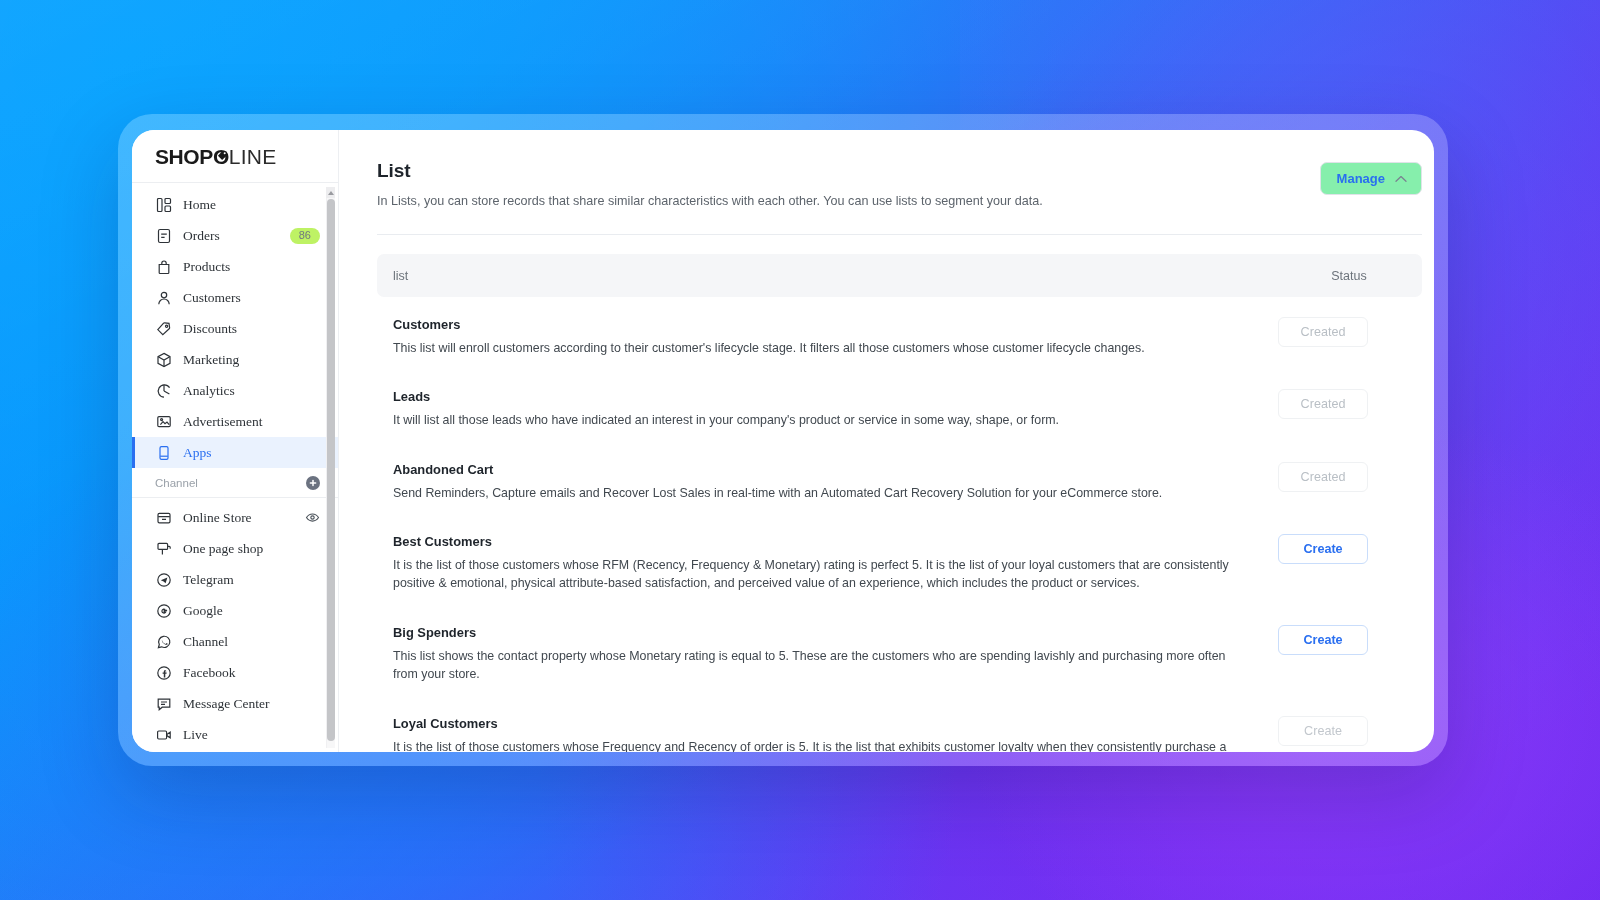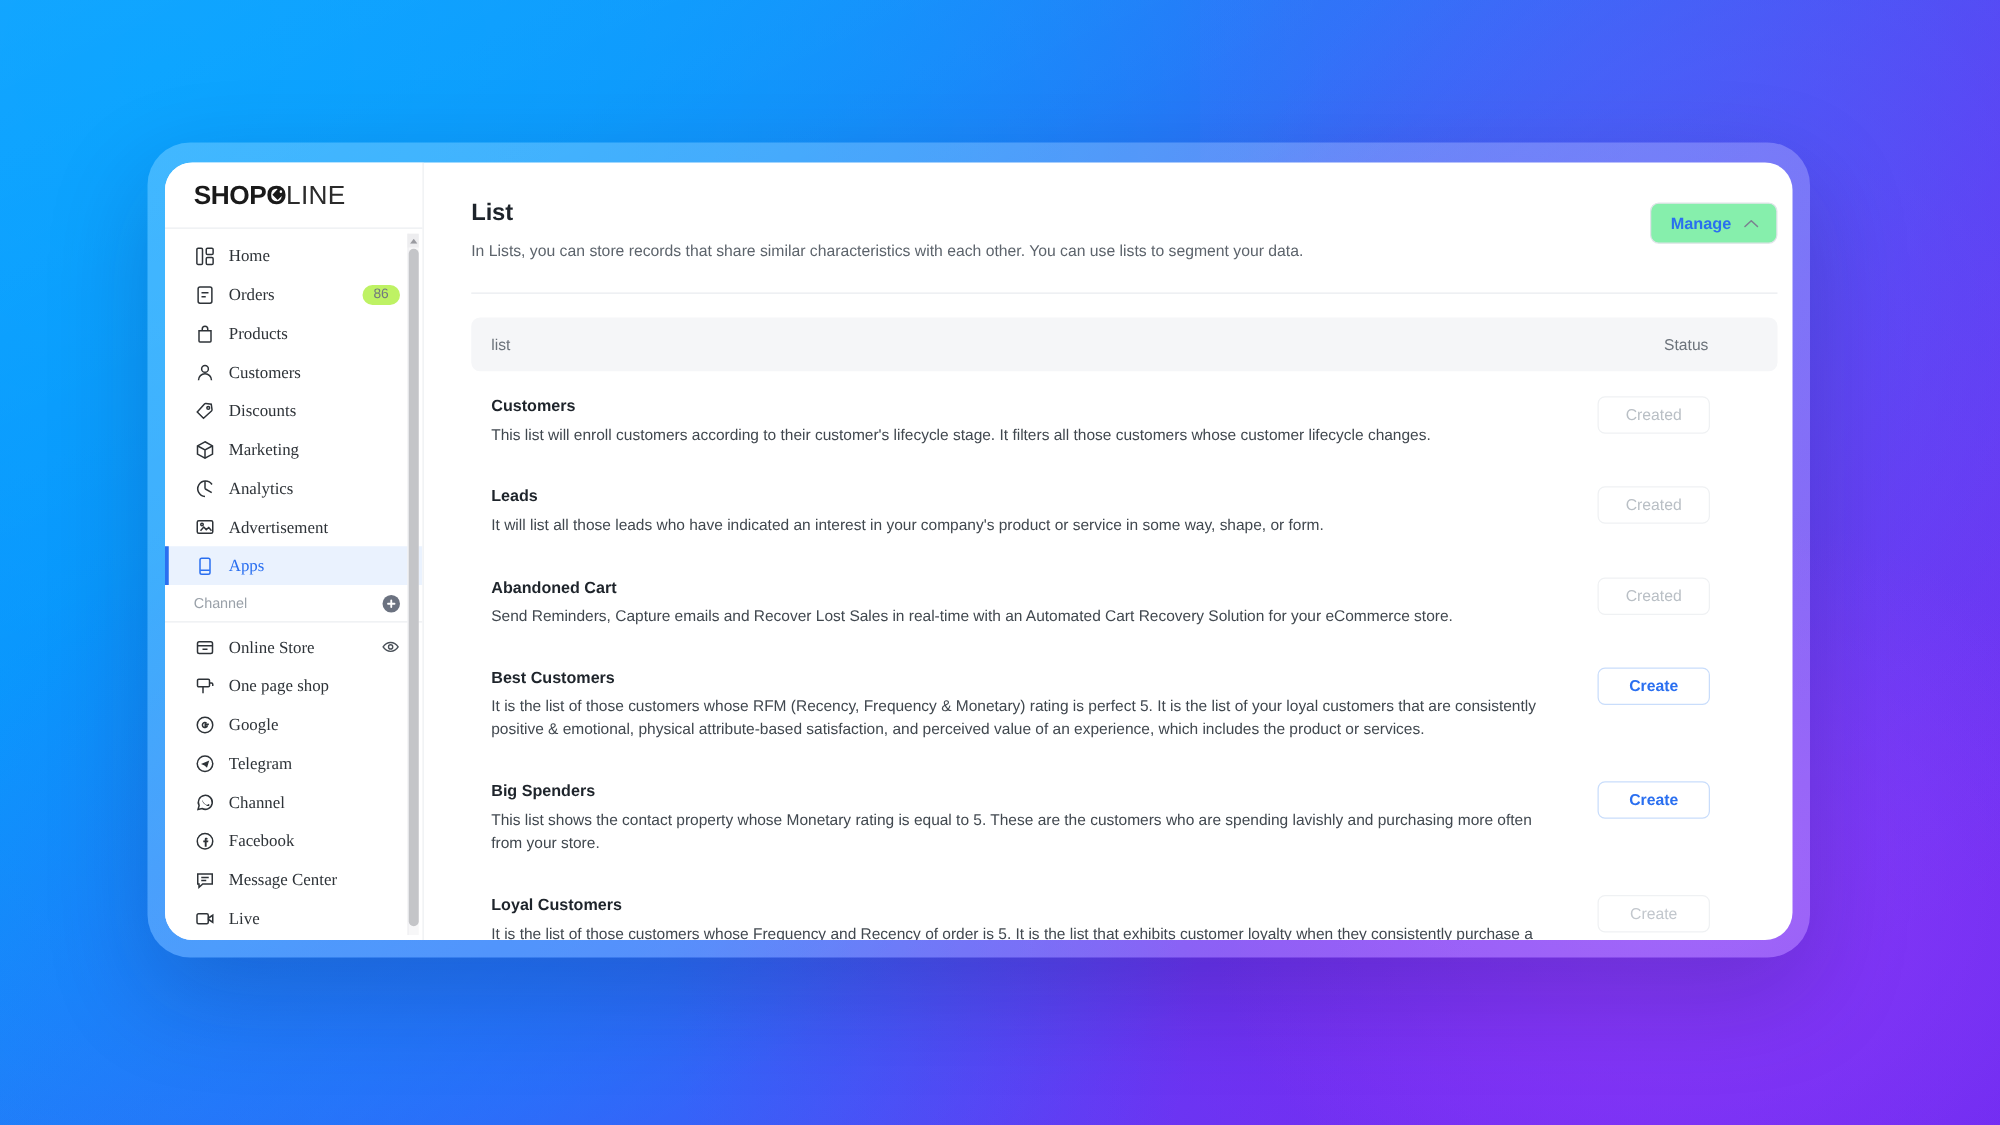--- a/index.html
+++ b/index.html
@@ -484,34 +484,34 @@
             <path d="M6.4 8.4v5.2"></path>
           </svg>
         </span>
         <span class="nav-label">One page shop</span>
       </div>
 
       <div class="nav-item">
         <span class="nav-ico">
           <svg width="16" height="16" viewBox="0 0 16 16" fill="none" stroke="#2e3338" stroke-width="1.2">
             <circle cx="8" cy="8" r="6.2"></circle>
+            <path d="M4.8 8.2 11.4 5.4 9.6 11.2 7.6 9.4z" fill="#2e3338" stroke="none"></path>
+          </svg>
+        </span>
+        <span class="nav-label">Telegram</span>
+      </div>
+
+      <div class="nav-item">
+        <span class="nav-ico">
+          <svg width="16" height="16" viewBox="0 0 16 16" fill="none" stroke="#2e3338" stroke-width="1.2">
+            <circle cx="8" cy="8" r="6.2"></circle>
             <path d="M11.1 7.4H8.2v1.4h1.6a2 2 0 1 1-.6-2.3"></path>
           </svg>
         </span>
         <span class="nav-label">Google</span>
-      </div>
-
-      <div class="nav-item">
-        <span class="nav-ico">
-          <svg width="16" height="16" viewBox="0 0 16 16" fill="none" stroke="#2e3338" stroke-width="1.2">
-            <circle cx="8" cy="8" r="6.2"></circle>
-            <path d="M4.8 8.2 11.4 5.4 9.6 11.2 7.6 9.4z" fill="#2e3338" stroke="none"></path>
-          </svg>
-        </span>
-        <span class="nav-label">Telegram</span>
       </div>
 
       <div class="nav-item">
         <span class="nav-ico">
           <svg width="16" height="16" viewBox="0 0 16 16" fill="none" stroke="#2e3338" stroke-width="1.2">
             <path d="M2.4 13.6 3.3 10.5A5.6 5.6 0 1 1 5.6 12.8z"></path>
             <path d="M6 6.2c.3 1.6 2.2 3.5 3.8 3.8l.8-.9 1.1.7-.5 1c-1.9.5-5.4-2.6-5.4-4.4l1-.6z" fill="#2e3338" stroke="none"></path>
           </svg>
         </span>
         <span class="nav-label">Channel</span>

